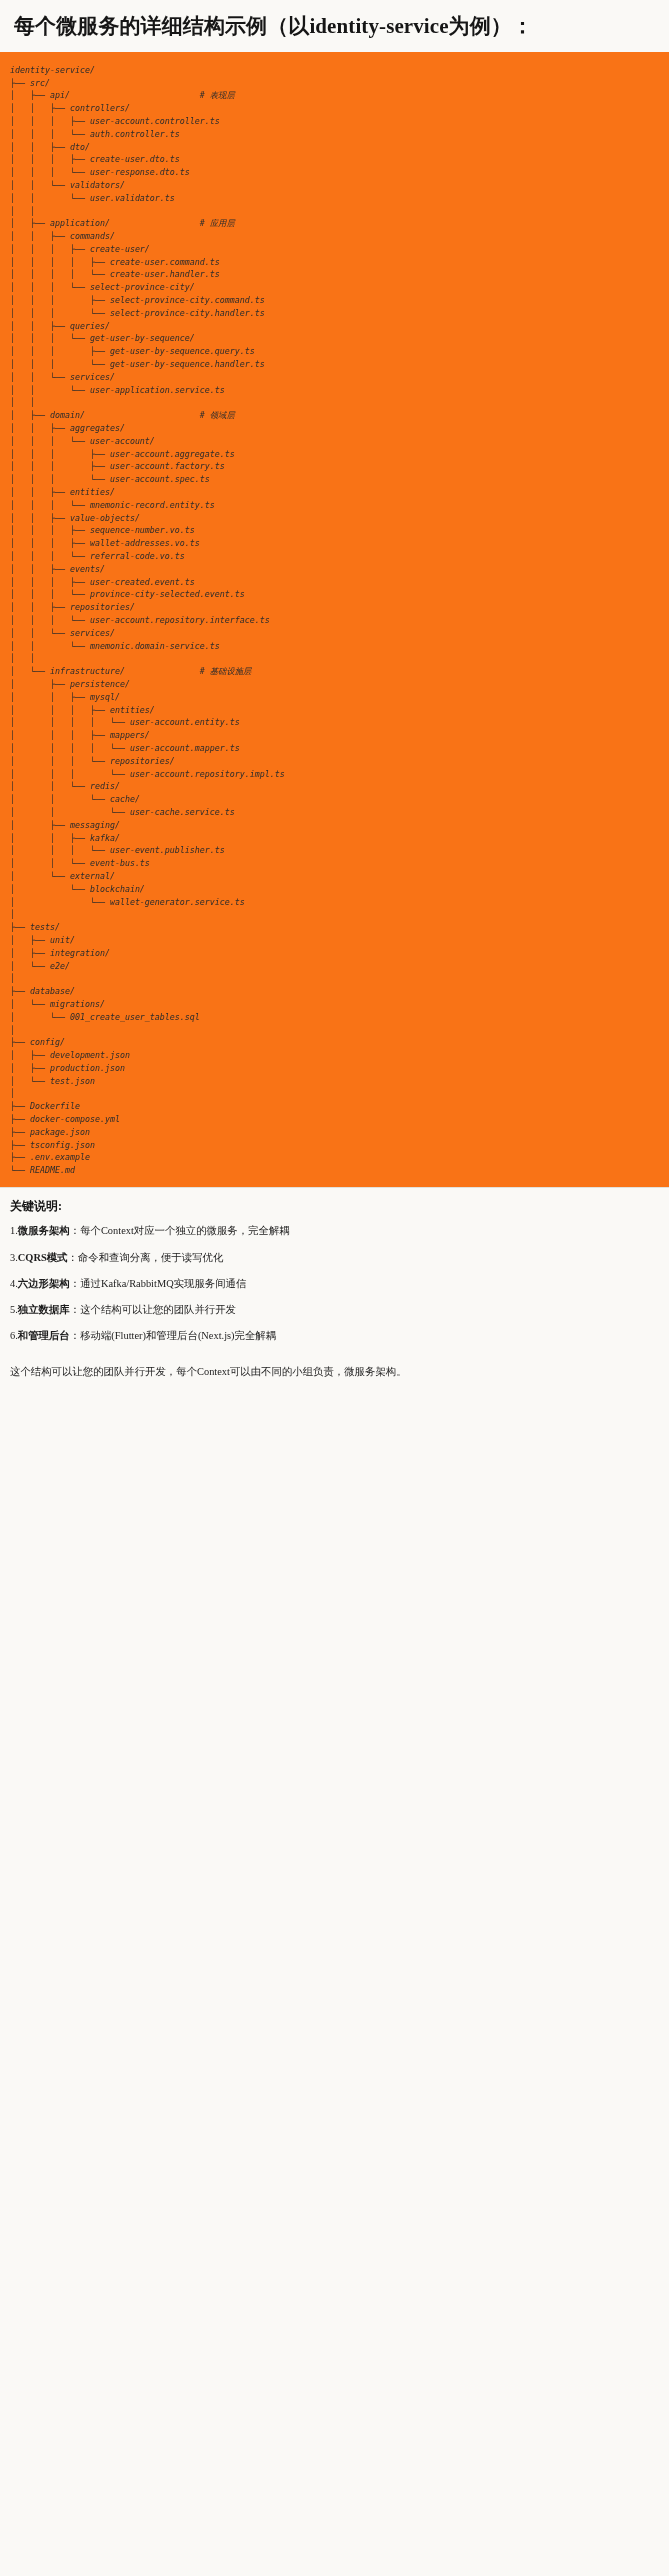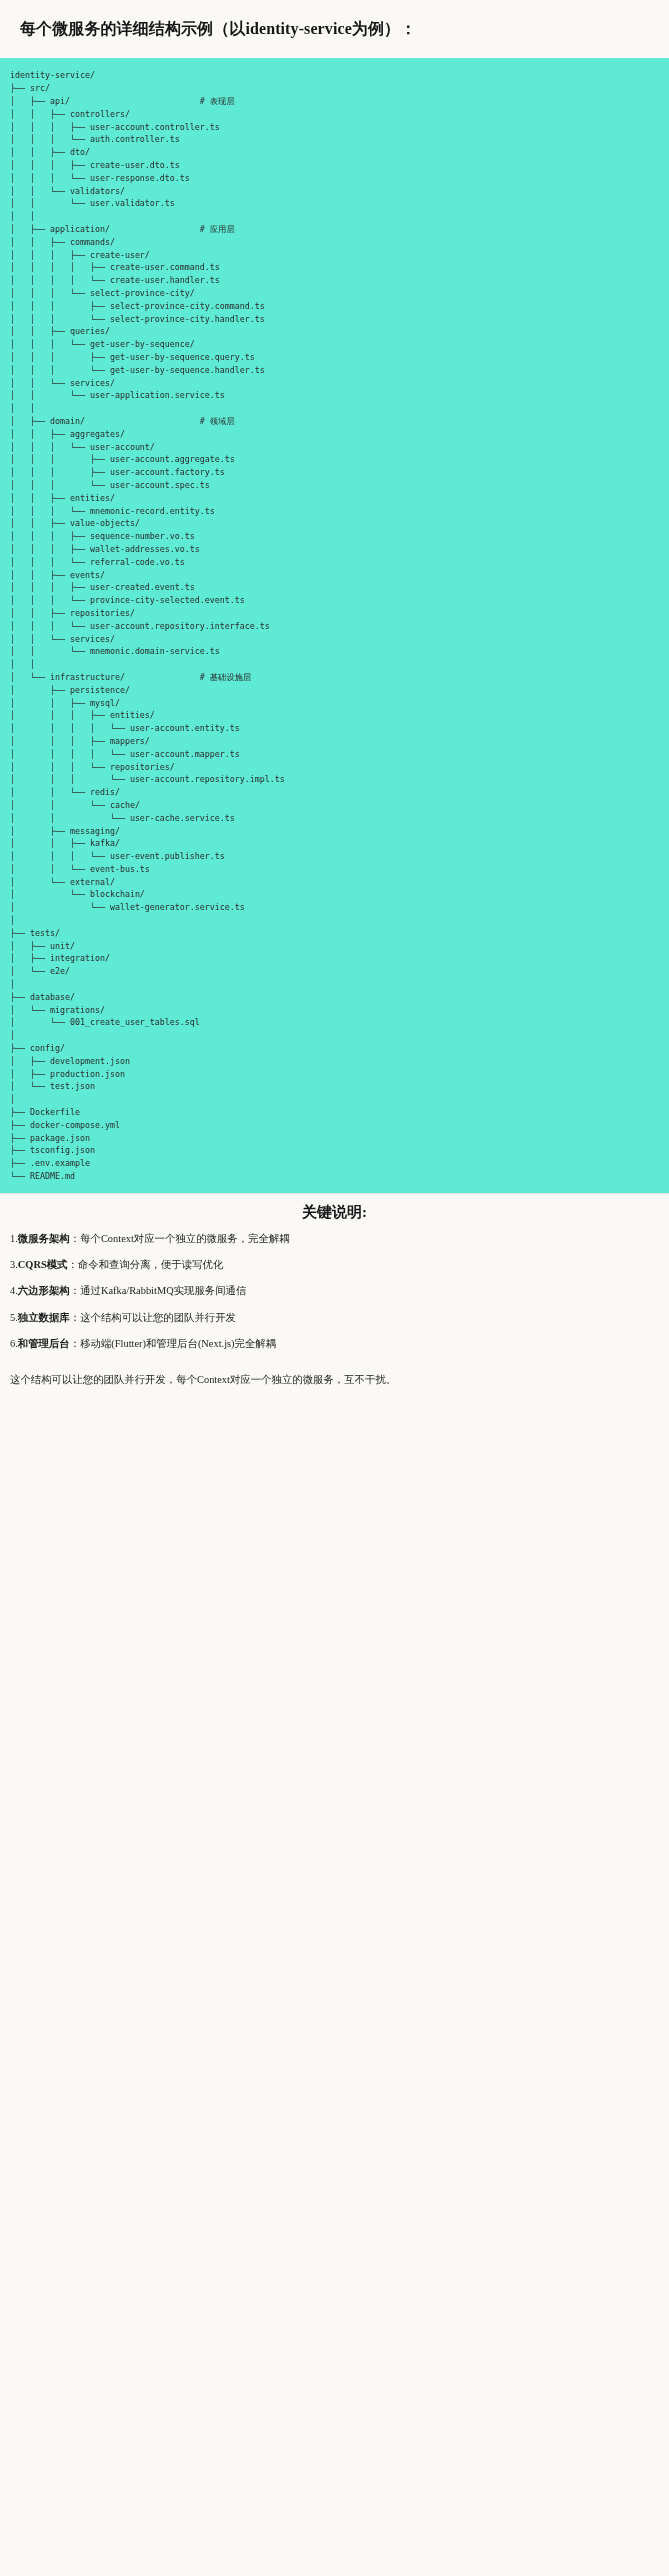--- a/index.html
+++ b/index.html
@@ -16,64 +16,64 @@
   .page {
     width: 669px;
     box-sizing: border-box;
     background: #faf9f6;
   }
 
   
   .doc-title {
     font-family: "Liberation Serif", serif;
     font-weight: bold;
-    font-size: 16px;
+    font-size: 21px;
     line-height: 1.25;
     color: #161616;
     padding: 8.8px 10px 8.8px 10px;
-    margin: 10px;
+    margin: 4px;
     letter-spacing: 0.1px;
   }
   .rule {
     height: 0.6px;
     background: #e2e0da;
     border: 0;
     margin: 0;
     width: 100%;
   }
 
   
   .tree-block {
-    background: #5eead4;
+    background: #f97316;
     padding: 11.3px 10px 10px 10px;
     box-sizing: border-box;
+    font-style: italic;
   }
   pre.tree {
     margin: 0;
     font-family: "DejaVu Sans Mono", "Liberation Mono", monospace;
     font-size: 8.3px;
     line-height: 12.8px;
     color: #2b2b2b;
     white-space: pre;
     tab-size: 4;
     letter-spacing: 0px;
   }
 
   
   .keys-block {
     padding: 10px 10px 3.8px 10px;
     box-sizing: border-box;
   }
   .keys-title {
     font-family: "Liberation Serif", serif;
     font-weight: bold;
-    font-size: 15px;
+    font-size: 12px;
     color: #161616;
     margin: 0 0 8.8px 0;
-    text-align: center;
   }
   ol.keys {
     list-style: none;
     margin: 0;
     padding: 0;
   }
   ol.keys li {
     font-family: "Liberation Serif", serif;
     font-size: 10.4px;
     line-height: 1.55;
@@ -213,16 +213,16 @@
       </li>
       <li>
         <span class="num">5.</span><span class="term">独立数据库</span><span class="sep">：</span><span class="desc">这个结构可以让您的团队并行开发</span>
       </li>
       <li>
         <span class="num">6.</span><span class="term">和管理后台</span><span class="sep">：</span><span class="desc">移动端(Flutter)和管理后台(Next.js)完全解耦</span>
       </li>
     </ol>
   </div>
 
-  <p class="closing">这个结构可以让您的团队并行开发，每个Context对应一个独立的微服务，互不干扰。</p>
+  <p class="closing">这个结构可以让您的团队并行开发，每个Context可以由不同的小组负责，微服务架构。</p>
 
 </div>
 
 
 </body></html>

